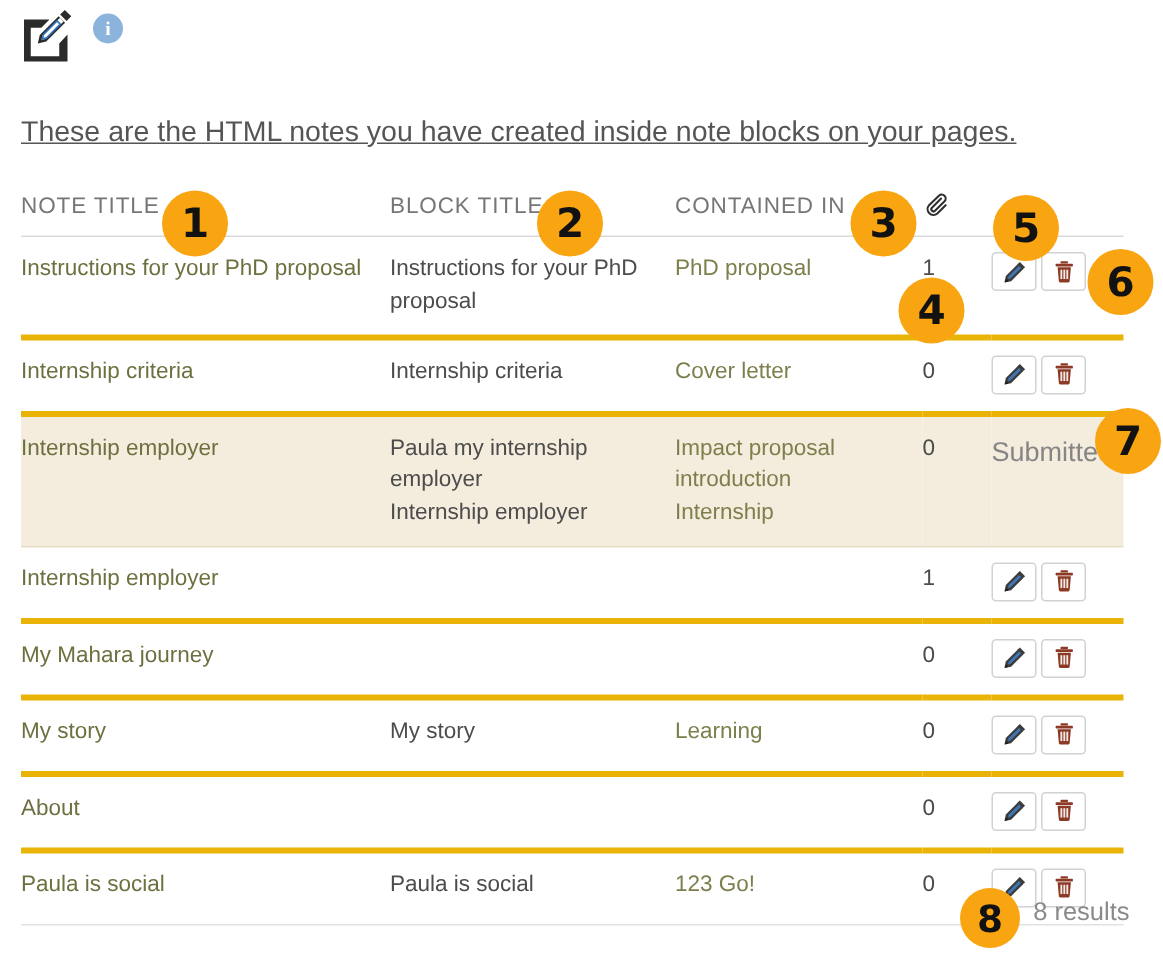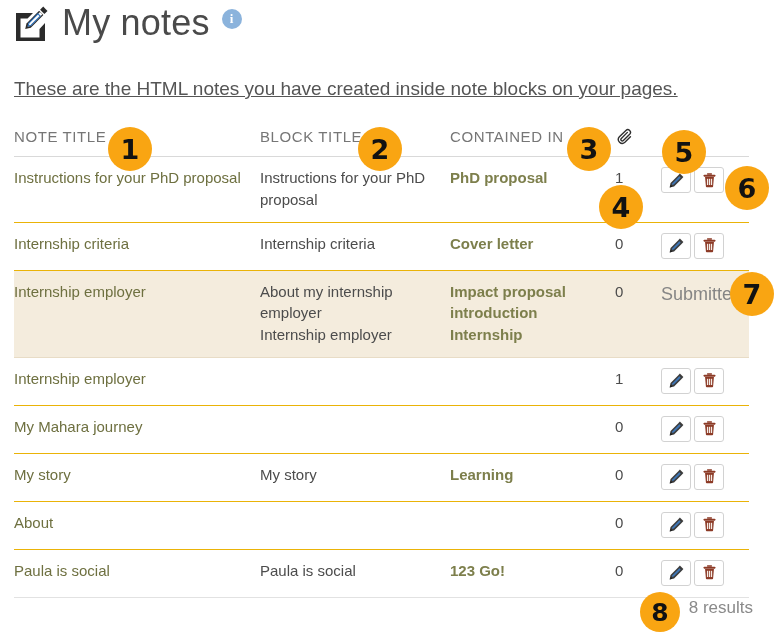--- a/index.html
+++ b/index.html
@@ -97,21 +97,21 @@
   .notes-table thead th.th-attach { padding-left: 2px; }
 
   .paperclip-icon {
     display: inline-block;
     width: 17px;
     height: 17px;
     vertical-align: -3px;
   }
 
   .notes-table tbody td {
-    border-bottom: 1px solid #eab308;
+    border-bottom: 4px solid #eab308;
     padding: 10px 4px 11px 0;
     vertical-align: top;
     font-size: 15px;
     color: #4c4c4c;
     line-height: 1.45;
   }
   .notes-table tbody tr:last-child td { border-bottom: 1px solid #e2e2e2; }
 
   td.note-title-cell {
     font-size: 19px;
@@ -119,21 +119,21 @@
     padding-top: 9px;
     padding-bottom: 12px;
   }
   .note-link {
     color: #6e7040;
     text-decoration: none;
     cursor: pointer;
   }
   .block-title-cell { color: #4a4a4a; }
   .block-line { display: block; }
-  .contained-cell { padding-right: 8px; font-weight: bold; }
+  .contained-cell { padding-right: 8px; }
   .contained-link {
     color: #7d7f4c;
     text-decoration: none;
     display: block;
     cursor: pointer;
   }
   .attach-cell {
     text-align: left;
     color: #4a4a4a;
     padding-left: 2px;
@@ -205,21 +205,20 @@
 <div class="page-header">
   <span class="title-icon">
     <svg viewBox="0 0 38 38" width="38" height="38" aria-hidden="true">
       <path d="M4 9 h17 l-5.5 5.5 H8.5 v19 h19 v-8.5 L33 19 v18 H4 Z" fill="#2b2b2b"></path>
       <path d="M31.2 2.6 l4.3 4.3 -3.1 3.1 -4.3 -4.3 Z" fill="#2b2b2b"></path>
       <path d="M27.1 6.8 l4.3 4.3 -12.6 12.6 -5.6 1.3 1.3 -5.6 Z" fill="#2b2b2b"></path>
       <path d="M28.0 7.9 l2.4 2.4 -11.6 11.6 -3.1 0.7 0.7 -3.1 Z" fill="#ffffff"></path>
       <path d="M26.0 9.9 l2.2 2.2 -9.1 9.1 -2.9 0.8 0.7 -2.9 Z" fill="none" stroke="#2d6fb8" stroke-width="1.1"></path>
     </svg>
   </span>
-  <span class="page-title">My notes</span>
   <span class="info-icon">i</span>
 </div>
 
 <div class="page-description">These are the HTML notes you have created inside note blocks on your pages.</div>
 
 <table class="notes-table">
   <colgroup>
     <col class="c-note">
       <col class="c-block">
       <col class="c-contained">
@@ -300,21 +299,21 @@
                 <rect x="6.3" y="7.2" width="1.3" height="6.6" fill="#f4ece6"></rect>
                 <rect x="8.4" y="7.2" width="1.3" height="6.6" fill="#f4ece6"></rect>
                 <rect x="10.5" y="7.2" width="1.3" height="6.6" fill="#f4ece6"></rect>
               </svg>
             </span>
           </button></td>
       </tr>
       <tr class="row-highlight">
         <td class="note-title-cell"><a class="note-link">Internship employer</a></td>
         <td class="block-title-cell">
-          <span class="block-line">About my internship employer</span>
+          <span class="block-line">Paula my internship employer</span>
           <span class="block-line">Internship employer</span>
         </td>
         <td class="contained-cell">
           <a class="contained-link">Impact proposal introduction</a>
           <a class="contained-link">Internship</a>
         </td>
         <td class="attach-cell">0</td>
         <td class="actions-cell"><span class="status-text">Submitted</span></td>
       </tr>
       <tr>

